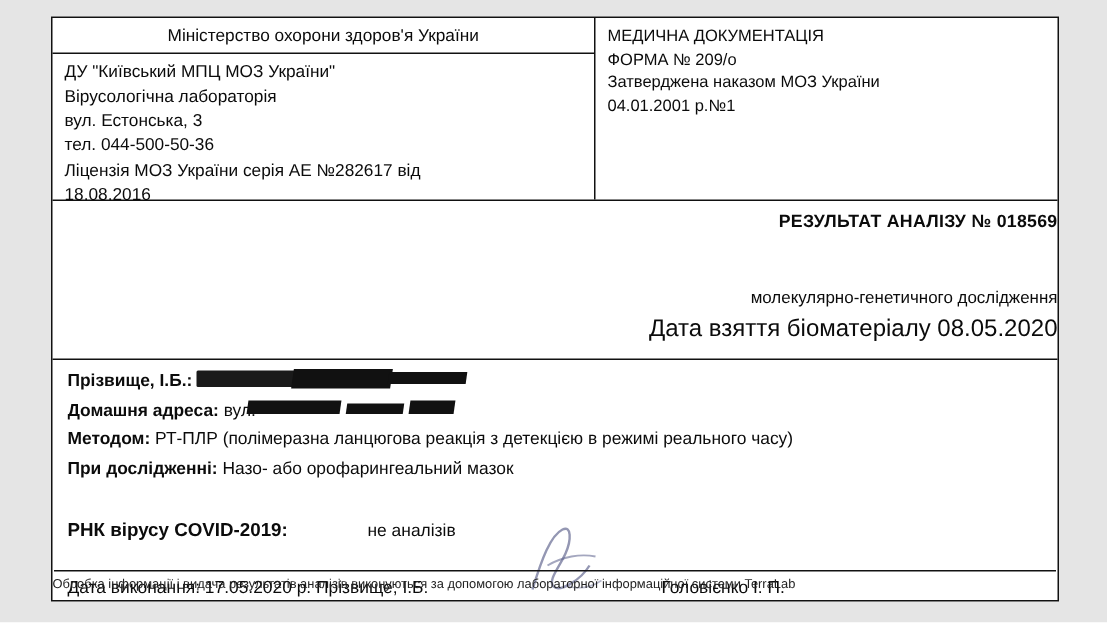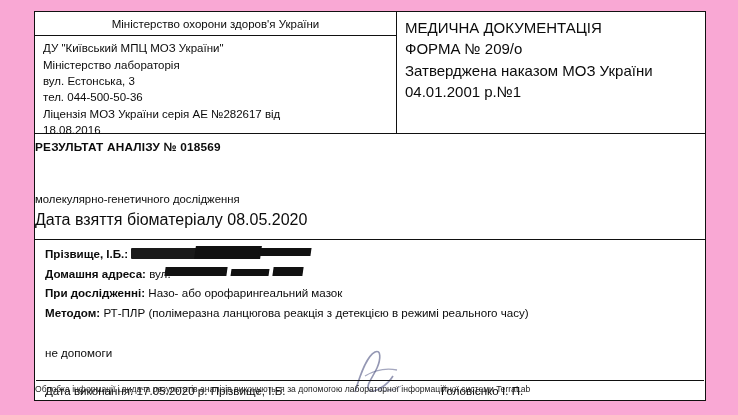--- a/index.html
+++ b/index.html
@@ -11,21 +11,21 @@
     width: 738px;
     height: 415px;
     font-family: "Liberation Sans", sans-serif;
     color: #0b0b0b;
     overflow: hidden;
   }
   .page {
     position: relative;
     width: 738px;
     height: 415px;
-    background: #f9a8d4;
+    background: #e5e5e5;
   }
   
   .doc-frame {
     position: absolute;
     left: 34px;
     top: 11px;
     width: 672px;
     height: 390px;
     border: 1.5px solid #111;
     background: #ffffff;
@@ -54,29 +54,29 @@
     line-height: 1.25;
   }
   .org-block {
     padding: 4px 6px 2px 8px;
     font-size: 11.5px;
     line-height: 1.42;
   }
   .header-right {
     flex: 1;
     padding: 5px 6px 2px 8px;
-    font-size: 15px;
+    font-size: 11px;
     line-height: 1.42;
     box-sizing: border-box;
   }
   
   .title-block {
     border-bottom: 1.5px solid #111;
     padding: 6px 0 8px 0;
-    text-align: left;
+    text-align: right;
     box-sizing: border-box;
   }
   .title-main {
     font-size: 11.8px;
     font-weight: bold;
     letter-spacing: 0.2px;
     line-height: 1.35;
   }
   .title-sub {
     font-size: 11.3px;
@@ -171,21 +171,21 @@
 <body>
 
 <div class="page">
   <div class="doc-frame">
 
     <div class="header">
       <div class="header-left">
         <div class="ministry">Міністерство охорони здоров'я України</div>
         <div class="org-block">
           <div>ДУ "Київський МПЦ МОЗ України"</div>
-          <div>Міністерство лабораторія</div>
+          <div>Вірусологічна лабораторія</div>
           <div>вул. Естонська, 3</div>
           <div>тел. 044-500-50-36</div>
           <div>Ліцензія МОЗ України серія АЕ №282617 від</div>
           <div>18.08.2016</div>
         </div>
       </div>
       <div class="header-right">
         <div>МЕДИЧНА ДОКУМЕНТАЦІЯ</div>
         <div>ФОРМА № 209/о</div>
         <div>Затверджена наказом МОЗ України</div>
@@ -211,31 +211,32 @@
       <div class="field-row">
         <span class="field-label">Домашня адреса:</span>
         <span class="field-value">вул.</span>
         <span class="redact-scribble" style="left:120px; top:3px; width:62px; height:9px;"></span>
         <span class="redact-scribble" style="left:186px; top:5px; width:38px; height:7px;"></span>
         <span class="redact-scribble" style="left:228px; top:3px; width:30px; height:9px;"></span>
       </div>
 
 
       <div class="field-row">
+        <span class="field-label">Методом:</span>
+        <span class="field-value">РТ-ПЛР (полімеразна ланцюгова реакція з детекцією в режимі реального часу)</span>
+      </div>
+
+      <div class="field-row">
         <span class="field-label">При дослідженні:</span>
         <span class="field-value">Назо- або орофарингеальний мазок</span>
       </div>
 
-      <div class="field-row">
-        <span class="field-label">Методом:</span>
-        <span class="field-value">РТ-ПЛР (полімеразна ланцюгова реакція з детекцією в режимі реального часу)</span>
-      </div>
-
       <div class="result-row">
-        <span class="result-value">не допомоги</span>
+        <span class="result-label">РНК вірусу COVID-2019:</span>
+        <span class="result-value">не аналізів</span>
       </div>
 
       <div class="sign-row">
         <span class="sign-left">Дата виконання: 17.05.2020 р. Прізвище, І.Б.</span>
         <span class="sign-right">Головієнко І. П.</span>
         <svg class="signature" viewBox="0 0 90 54">
           <path d="M20 46 C26 26, 32 10, 40 6 C46 3, 46 13, 42 22 C38 31, 30 40, 34 44 C38 48, 52 40, 58 30" fill="none" stroke="#5a5f8a" stroke-width="1.6" opacity="0.65"></path>
           <path d="M30 30 C40 24, 52 22, 62 24" fill="none" stroke="#5a5f8a" stroke-width="1.3" opacity="0.55"></path>
           <path d="M44 44 C52 46, 60 44, 66 40" fill="none" stroke="#5a5f8a" stroke-width="1.1" opacity="0.45"></path>
         </svg>

